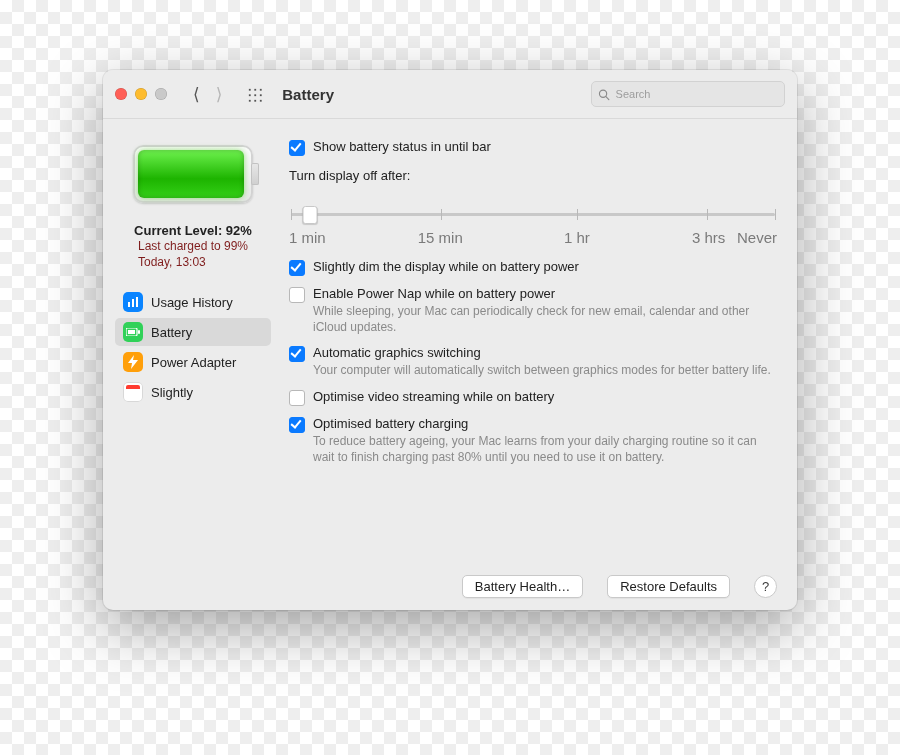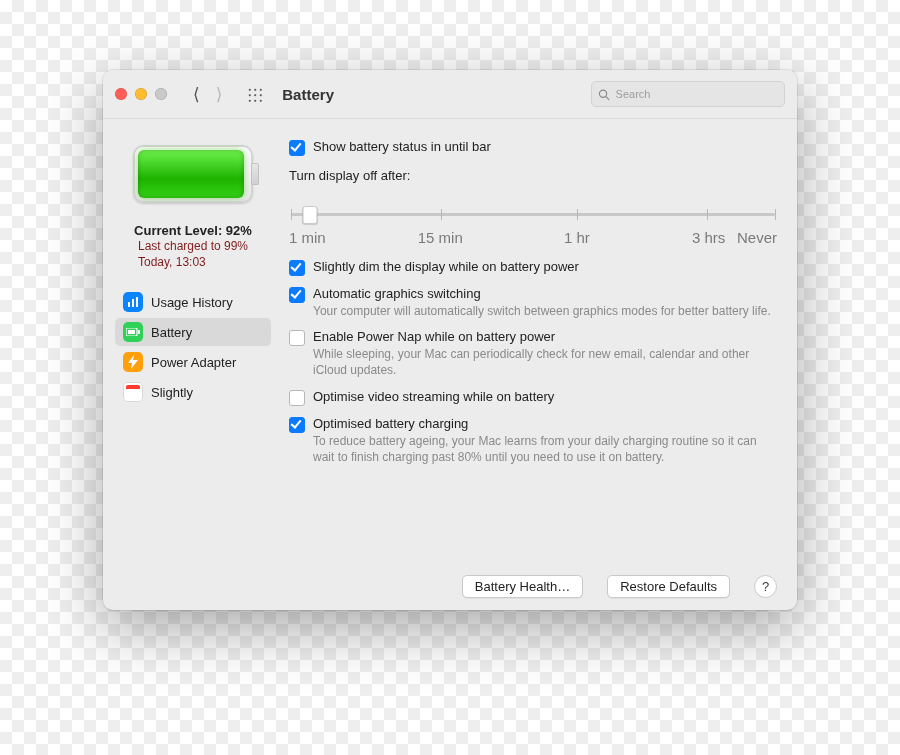--- a/index.html
+++ b/index.html
@@ -283,37 +283,37 @@
             <span style="left: 100%; transform: translateX(-100%);">Never</span>
           </div>
       </div>
 
       <div class="row">
         <div class="checkbox checked"></div>
         <div class="text"><span>Slightly dim the display while on battery power</span></div>
       </div>
 
       <div class="row">
+        <div class="checkbox"></div>
+        <div class="text">
+          <span>Enable Power Nap while on battery power</span>
+          <div class="desc">While sleeping, your Mac can periodically check for new email, calendar and other iCloud updates.</div>
+        </div>
+      </div>
+
+      <div class="row">
         <div class="checkbox checked"></div>
         <div class="text">
           <span>Automatic graphics switching</span>
           <div class="desc">Your computer will automatically switch between graphics modes for better battery life.</div>
         </div>
       </div>
 
       <div class="row">
         <div class="checkbox"></div>
-        <div class="text">
-          <span>Enable Power Nap while on battery power</span>
-          <div class="desc">While sleeping, your Mac can periodically check for new email, calendar and other iCloud updates.</div>
-        </div>
-      </div>
-
-      <div class="row">
-        <div class="checkbox"></div>
         <div class="text"><span>Optimise video streaming while on battery</span></div>
       </div>
 
       <div class="row">
         <div class="checkbox checked"></div>
         <div class="text">
           <span>Optimised battery charging</span>
           <div class="desc">To reduce battery ageing, your Mac learns from your daily charging routine so it can wait to finish charging past 80% until you need to use it on battery.</div>
         </div>
       </div>

